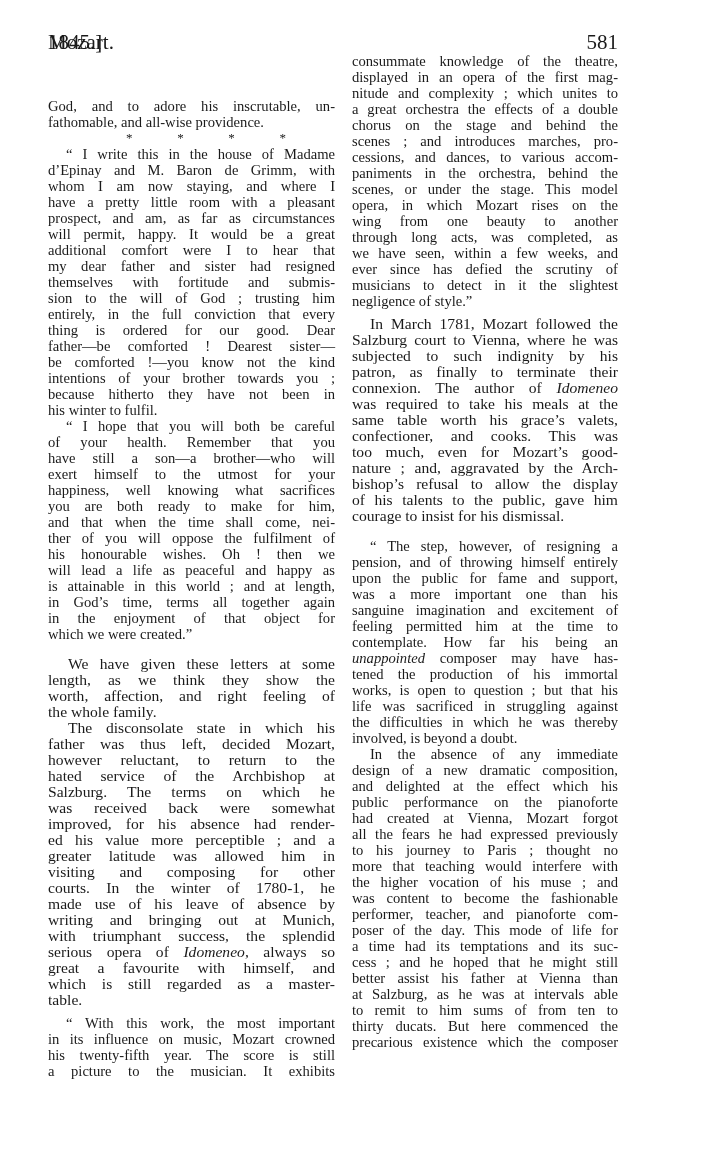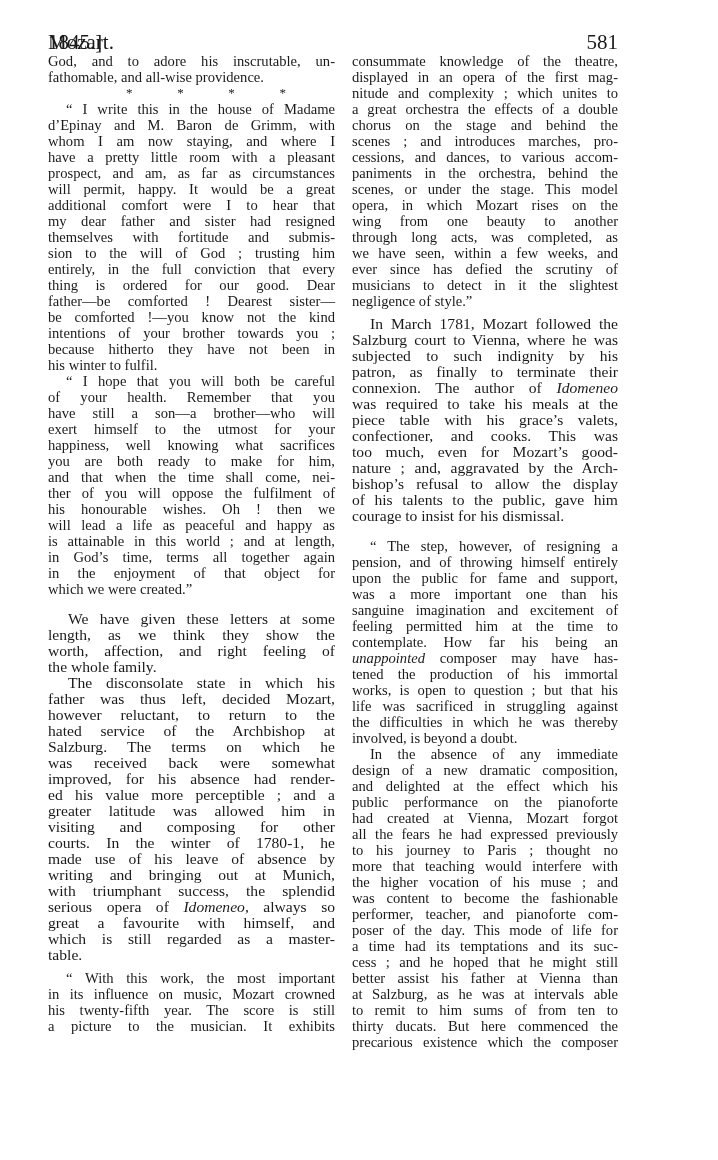--- a/index.html
+++ b/index.html
@@ -3,21 +3,21 @@
 <meta charset="utf-8">
 <style>
   html, body { margin: 0; padding: 0; background: #ffffff; }
   body { width: 718px; height: 1160px; position: relative; overflow: hidden;
          font-family: "Liberation Serif", "DejaVu Serif", serif; color: #1a1a1a; }
   .header { position: absolute; top: 30px; left: 48px; width: 570px; height: 22px; font-size: 21px; }
   .header .left { position: absolute; left: 0; top: 0; }
   .header .center { position: absolute; left: 0; right: 0; top: 0; }
   .header .right { position: absolute; right: 0; top: 0; }
   .col { position: absolute; top: 53px; font-size: 14.6px; line-height: 16.0px; }
-  .col-left { left: 48px; width: 287px; }
+  .col-left { left: 48px; width: 287px; margin-top: 45px; }
   .col-right { left: 352px; width: 266px; }
   .line { display: block; white-space: nowrap; text-align: justify; text-align-last: justify; height: 16px; }
   .line.last { text-align-last: left; }
   .line.indent { padding-left: 18px; }
   .line.indent-big { padding-left: 20px; }
   .stars { display: flex; justify-content: space-between; width: 160px; margin-left: 78px; height: 16px; font-size: 13px; }
   .gap-sm { height: 7px; }
   .gap-md { height: 14px; }
   em { }
 </style>
@@ -132,21 +132,21 @@
     <span class="line last">negligence of style.”</span>
   </div>
   <div class="gap-sm"></div>
   <div style="font-size:15.6px;line-height:16.6px;">
     <span class="line indent">In March 1781, Mozart followed the</span>
     <span class="line">Salzburg court to Vienna, where he was</span>
     <span class="line">subjected to such indignity by his</span>
     <span class="line">patron, as finally to terminate their</span>
     <span class="line"><span>connexion.  The author of </span><em>Idomeneo</em></span>
     <span class="line">was required to take his meals at the</span>
-    <span class="line">piece table with his grace’s valets,</span>
+    <span class="line">same table worth his grace’s valets,</span>
     <span class="line">confectioner, and cooks.  This was</span>
     <span class="line">too much, even for Mozart’s good-</span>
     <span class="line">nature ; and, aggravated by the Arch-</span>
     <span class="line">bishop’s refusal to allow the display</span>
     <span class="line">of his talents to the public, gave him</span>
     <span class="line last">courage to insist for his dismissal.</span>
   </div>
   <div class="gap-md"></div>
   <div>
     <span class="line indent">“ The step, however, of resigning a</span>

